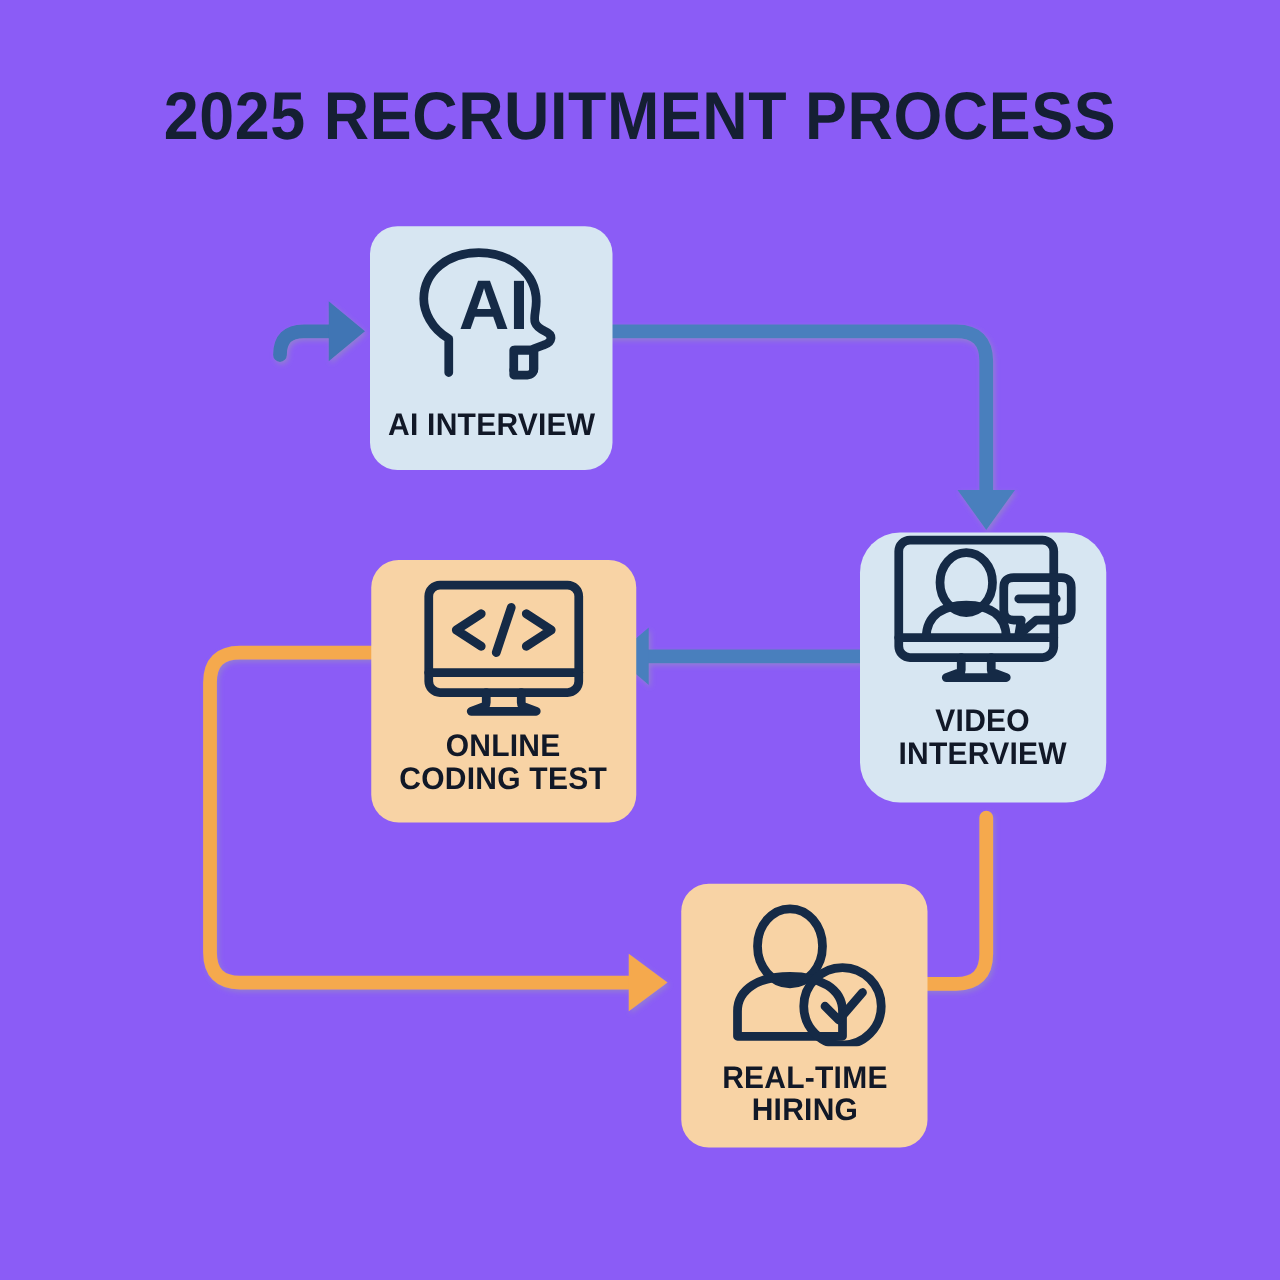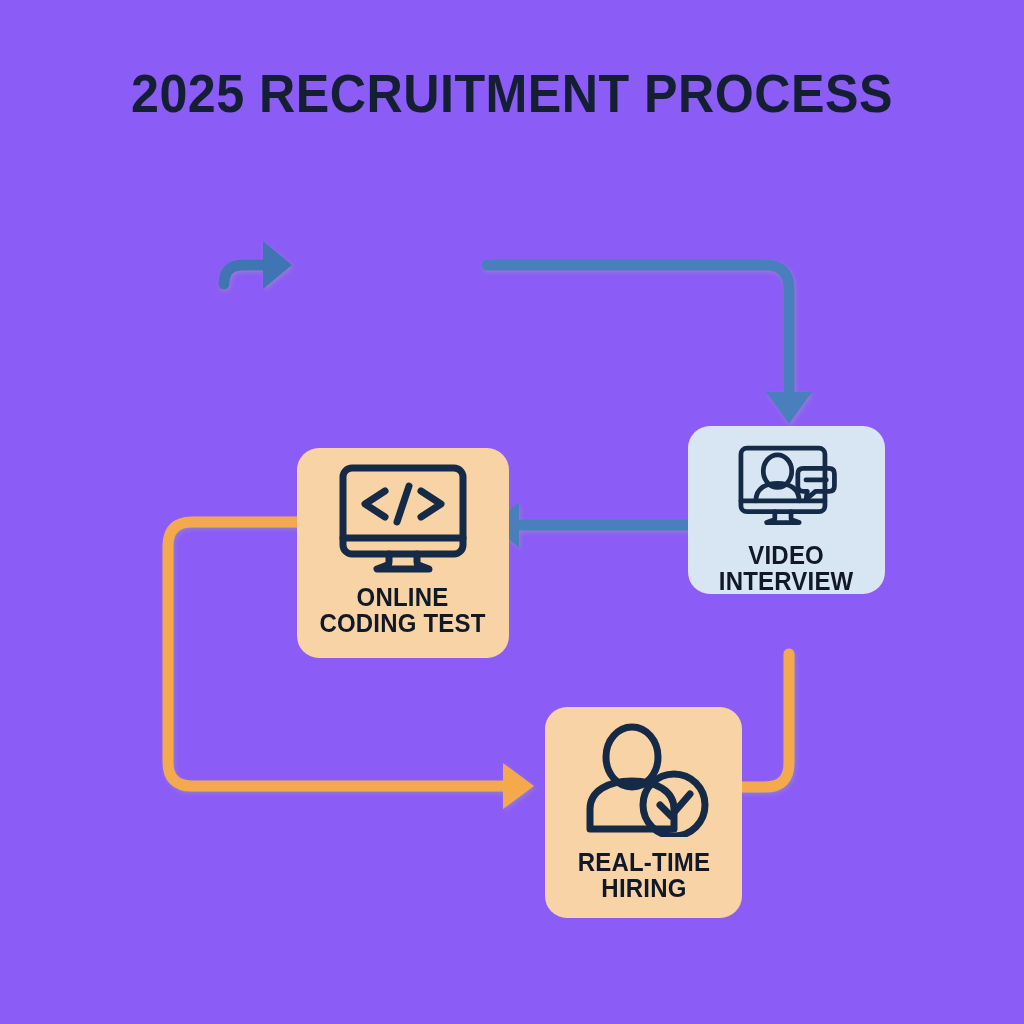--- a/index.html
+++ b/index.html
@@ -112,22 +112,31 @@
     <g filter="url(#softshadow)">
       <path d="M 297 522 L 192 522 Q 168 522 168 546 L 168 762 Q 168 786 192 786 L 504 786" fill="none" stroke="#f5a94e" stroke-width="11" stroke-linecap="round"></path>
       <path d="M 503 763 L 534 786 L 503 809 Z" fill="#f5a94e"></path>
     </g>
 
     <g filter="url(#softshadow)">
       <path d="M 789 654 L 789 763 Q 789 787 765 787 L 742 787" fill="none" stroke="#f5a94e" stroke-width="11" stroke-linecap="round"></path>
     </g>
   </svg>
 
+  <div class="node blue" style="left:296px; top:181px; width:194px; height:195px; padding-top:16px;">
+    <svg class="node-icon" width="140" height="118" viewBox="0 0 140 118">
+      <path class="icon-stroke" d="M 104 99 L 104 83 L 88 83 L 88 99" stroke-width="6"></path>
+      <path class="icon-stroke" d="M 104 99 L 104 83 L 89 83" stroke-width="0"></path>
+      <path class="icon-stroke" d="M 36 101 L 36 74 C 22 66 16 52 16 42 C 16 20 36 5 60 5 C 86 5 106 22 106 44 C 106 56 100 62 113 68 C 120 71 119 77 112 79 L 104 82 L 104 98 C 104 101 102 103 99 103 L 88 103 L 88 99"></path>
+      <text class="ai-text" x="44" y="66">AI</text>
+    </svg>
+    <div class="node-label" style="font-size:25px; margin-top:12px;">AI INTERVIEW</div>
+  </div>
 
-  <div class="node blue" style="left:688px; top:426px; width:197px; height:168px; padding-top:18px;">
+  <div class="node blue" style="left:688px; top:426px; width:197px; height:216px; border-radius:32px;">
     <svg class="node-icon" width="152" height="124" viewBox="0 0 152 124">
       <rect class="icon-stroke" x="8" y="6" width="124" height="94" rx="9"></rect>
       <path class="icon-stroke" d="M 8 84 L 132 84"></path>
       <path class="icon-stroke" d="M 58 100 L 58 110 Q 58 112 54 113 L 46 116 L 94 116 L 86 113 Q 82 112 82 110 L 82 100"></path>
       <ellipse class="icon-stroke" cx="62" cy="40" rx="21" ry="24"></ellipse>
       <path class="icon-stroke" d="M 30 84 C 30 66 44 58 62 58 C 80 58 94 66 94 84"></path>
       <path class="icon-stroke" d="M 100 36 L 138 36 Q 146 36 146 44 L 146 62 Q 146 70 138 70 L 118 70 L 104 82 L 106 70 L 100 70 Q 92 70 92 62 L 92 44 Q 92 36 100 36 Z"></path>
       <path class="icon-stroke" d="M 104 53 L 134 53"></path>
     </svg>
     <div style="margin-top:14px;">

